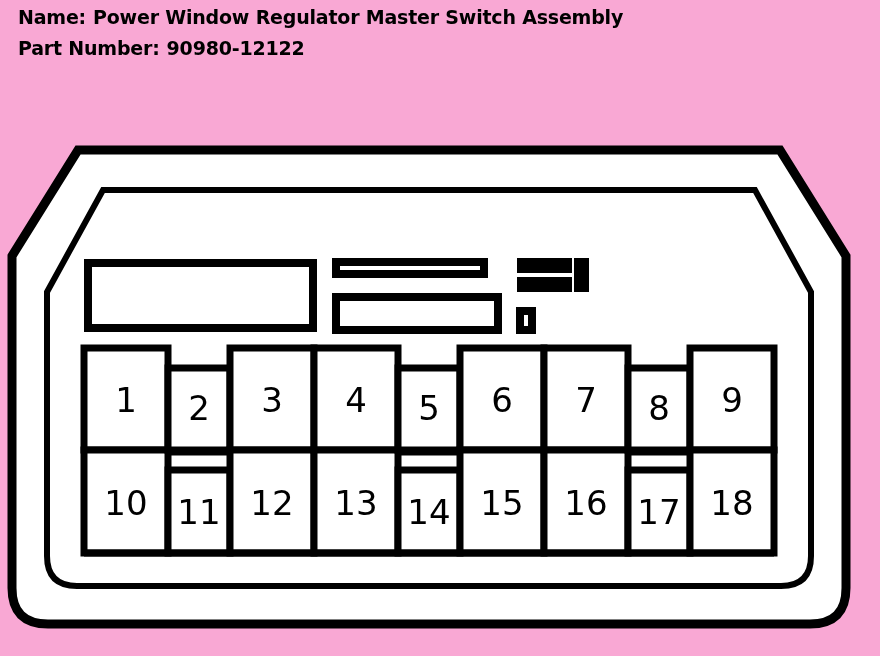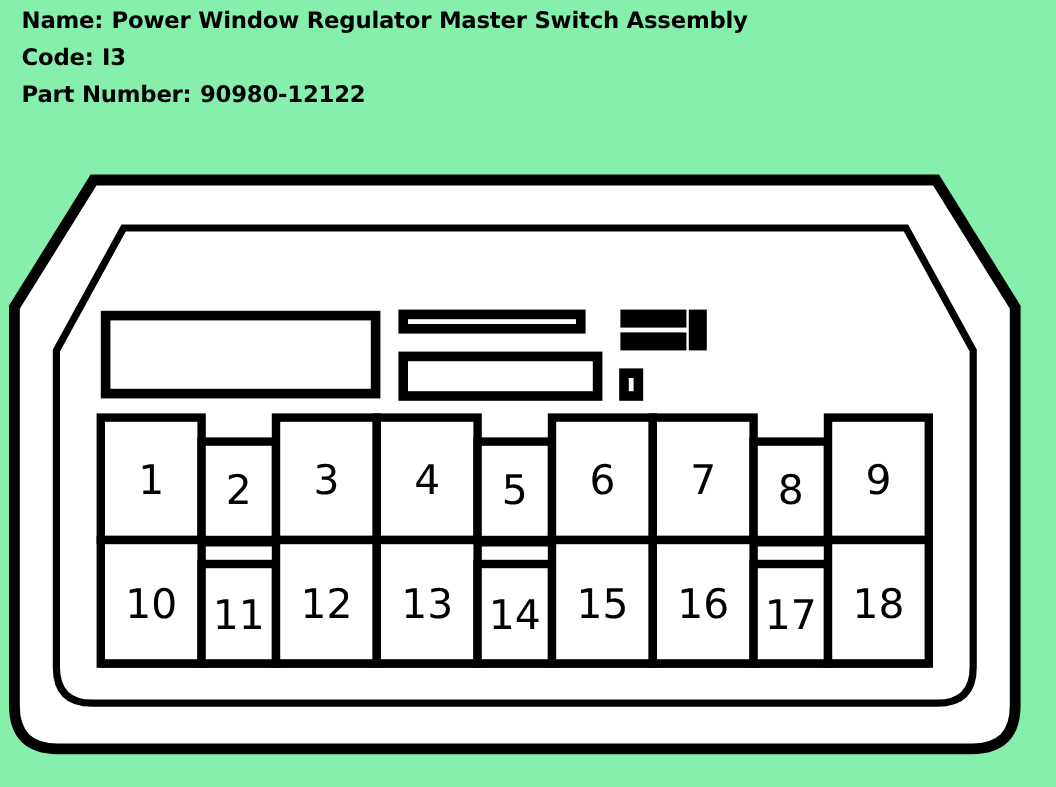--- a/index.html
+++ b/index.html
@@ -11,21 +11,21 @@
     width: 880px;
     height: 656px;
     font-family: "Liberation Sans", sans-serif;
     overflow: hidden;
     position: relative;
   }
   #root {
     position: relative;
     width: 880px;
     height: 656px;
-    background: #86efac;
+    background: #f9a8d4;
   }
   .spec-block {
     position: absolute;
     left: 18px;
     top: 2px;
     width: 840px;
   }
   .spec-row {
     display: block;
     white-space: nowrap;
@@ -57,23 +57,20 @@
   }
 </style>
 </head>
 <body>
 
 <div id="root">
 
   <div class="spec-block">
     <div class="spec-row">
       <span class="spec-label">Name:</span><span class="spec-value">Power Window Regulator Master Switch Assembly</span>
-    </div>
-    <div class="spec-row">
-      <span class="spec-label">Code:</span><span class="spec-value">I3</span>
     </div>
     <div class="spec-row">
       <span class="spec-label">Part Number:</span><span class="spec-value">90980-12122</span>
     </div>
   </div>
 
   <svg id="diagram" viewBox="0 0 880 656">
 
     <path fill="#ffffff" stroke="#000000" stroke-width="9" stroke-linejoin="miter" d="M 12 256
              L 78 150

